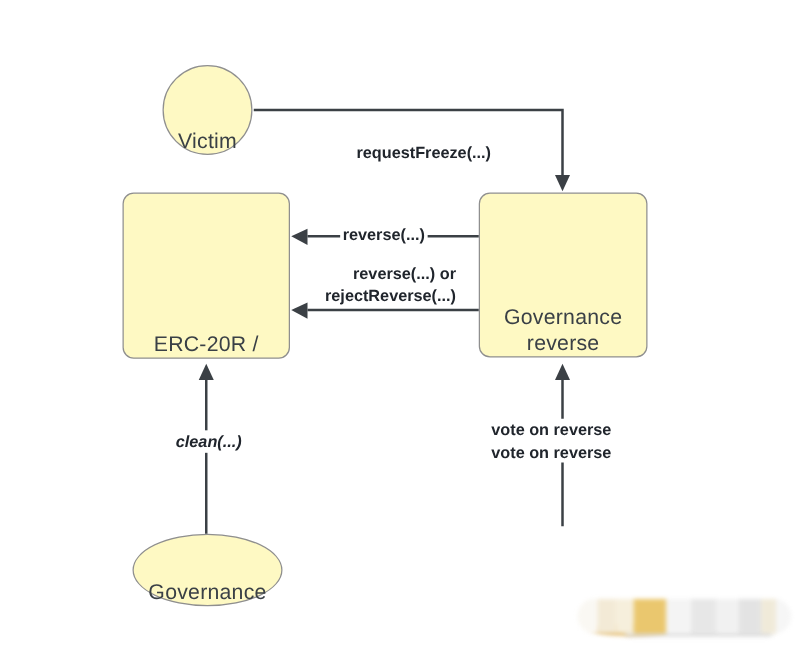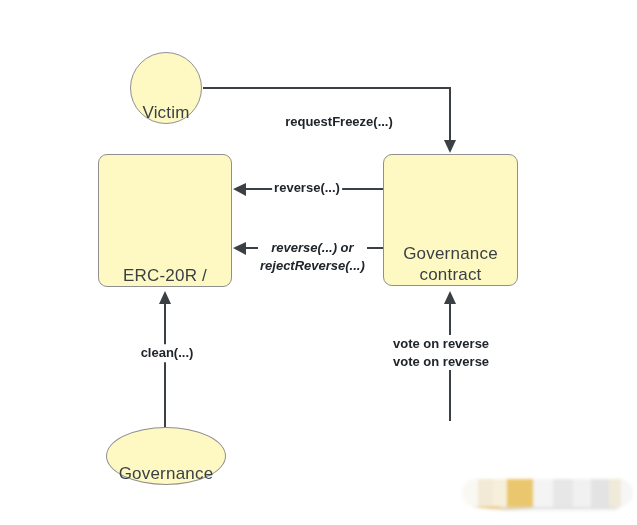--- a/index.html
+++ b/index.html
@@ -77,22 +77,22 @@
     color: #20252c;
     font-size: 13px;
     font-weight: 700;
     white-space: nowrap;
     line-height: 17.5px;
     padding: 0 2px;
   }
   .lbl-center { transform: translate(-50%, -50%); }
   .lbl-requestFreeze { left: 339px; top: 88px; margin-top: 34px; }
   .lbl-freeze { left: 307px; top: 188px; }
-  .lbl-reverse { left: 258px; top: 239px; text-align: center; font-style: italic; }
-  .lbl-clean { left: 167px; top: 353px; }
+  .lbl-reverse { left: 258px; top: 210px; text-align: right; }
+  .lbl-clean { left: 167px; top: 353px; font-style: italic; }
   .lbl-vote { left: 391px; top: 335px; text-align: left; }
   .watermark {
     position: absolute;
     left: 462px; top: 479px;
     width: 171px; height: 28px;
     border-radius: 14px;
     overflow: hidden;
     display: flex;
     filter: blur(1.6px);
     z-index: 5;
@@ -161,21 +161,21 @@
 
   <div class="node node-erc">
     <span>
       <span>ERC-20R /</span><br>
     </span>
   </div>
 
   <div class="node node-govcontract">
     <span>
       <span>Governance</span><br>
-      <span>contract</span>
+      <span>reverse</span>
     </span>
   </div>
 
   <div class="node node-governance">
     <span>Governance</span>
   </div>
 
 
   <div class="edge-label lbl-center lbl-requestFreeze">requestFreeze(...)</div>
 

